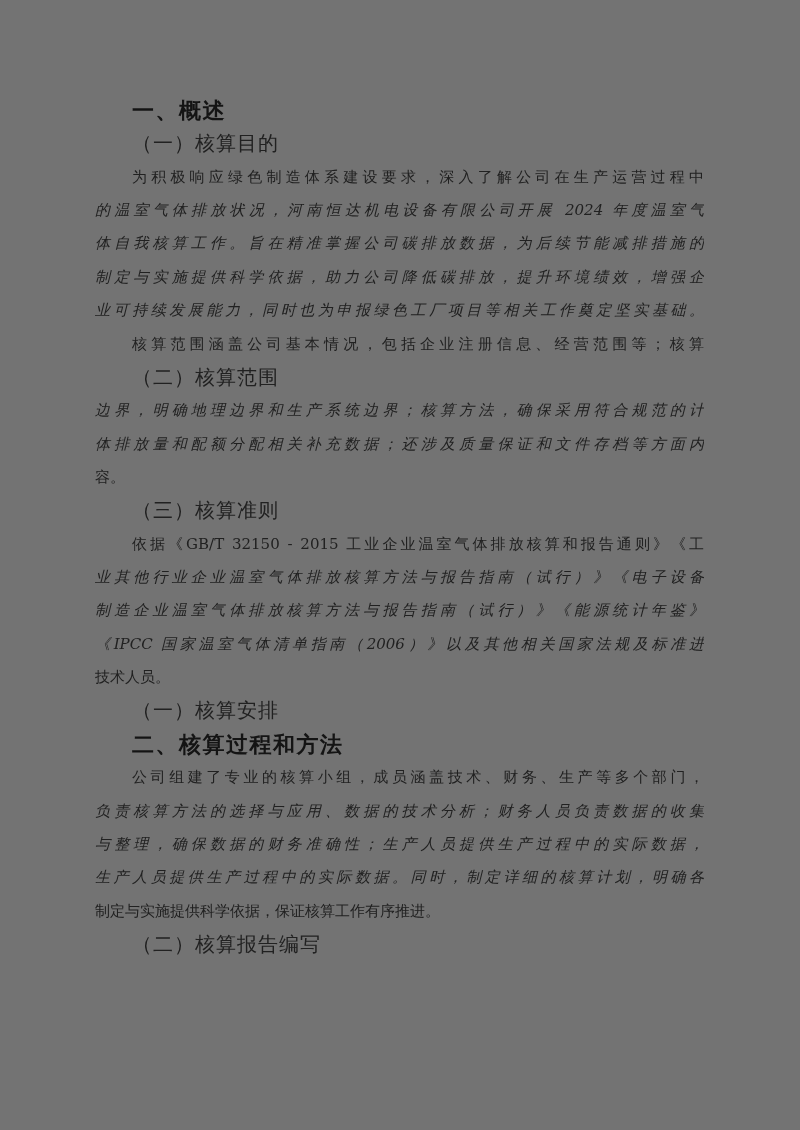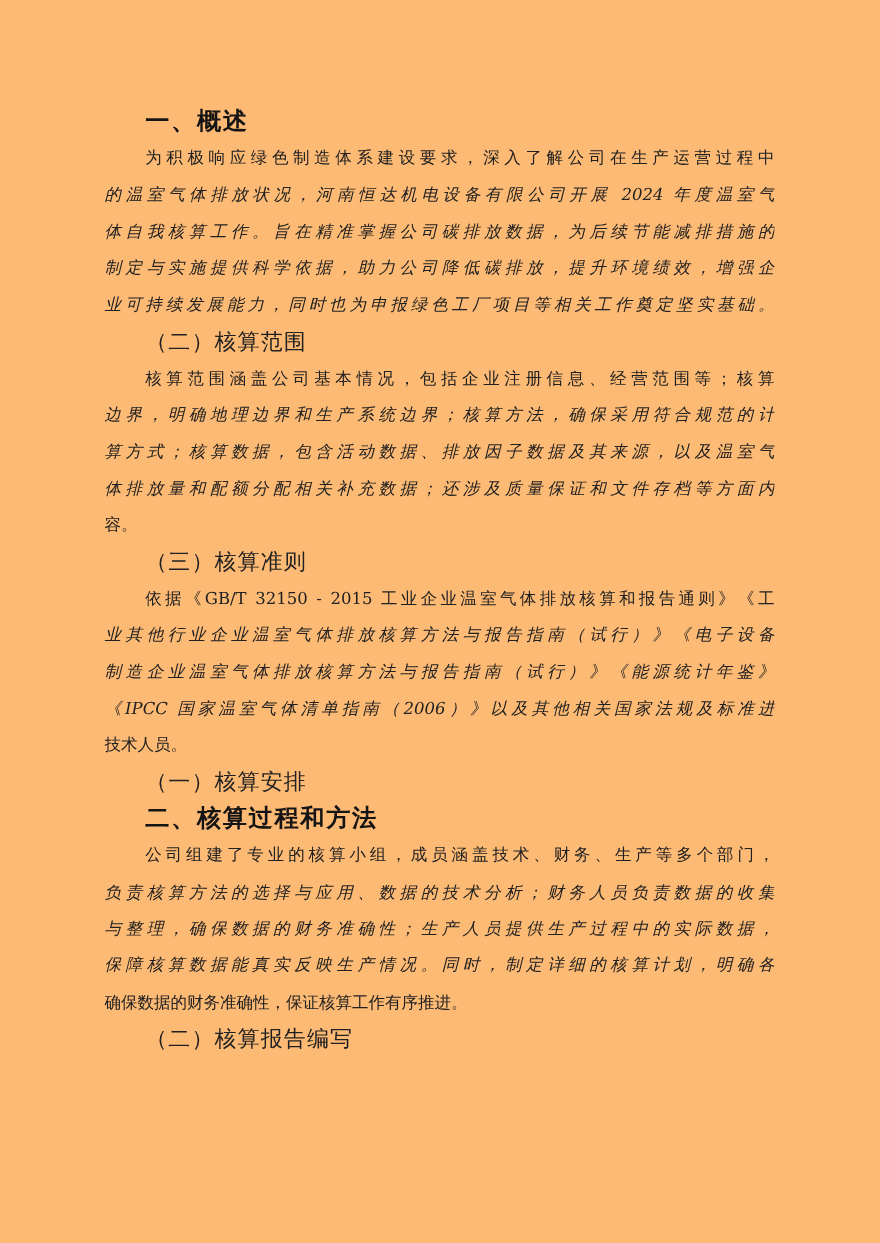--- a/index.html
+++ b/index.html
@@ -4,21 +4,21 @@
 <style>
   html, body {
     margin: 0;
     padding: 0;
     background: #ffffff;
   }
   .page {
     position: relative;
     width: 800px;
     height: 1130px;
-    background: #fdba74;
+    background: #737373;
     overflow: hidden;
   }
   .content {
     position: absolute;
     top: 94px;
     left: 95px;
     width: 609px;
   }
   .line {
     height: 33.37px;
@@ -66,39 +66,39 @@
   .line.plast {
     text-align: left;
   }
 </style>
 </head>
 <body>
 
 <div class="page">
   <div class="content">
       <div class="line h1">一、概述</div>
+      <div class="line h2">（一）核算目的</div>
       <div class="line pfirst">为积极响应绿色制造体系建设要求，深入了解公司在生产运营过程中</div>
       <div class="line pline">的温室气体排放状况，河南恒达机电设备有限公司开展 2024 年度温室气</div>
       <div class="line pline">体自我核算工作。旨在精准掌握公司碳排放数据，为后续节能减排措施的</div>
       <div class="line pline">制定与实施提供科学依据，助力公司降低碳排放，提升环境绩效，增强企</div>
       <div class="line pline">业可持续发展能力，同时也为申报绿色工厂项目等相关工作奠定坚实基础。</div>
+      <div class="line pfirst">核算范围涵盖公司基本情况，包括企业注册信息、经营范围等；核算</div>
       <div class="line h2">（二）核算范围</div>
-      <div class="line pfirst">核算范围涵盖公司基本情况，包括企业注册信息、经营范围等；核算</div>
       <div class="line pline">边界，明确地理边界和生产系统边界；核算方法，确保采用符合规范的计</div>
-      <div class="line pline">算方式；核算数据，包含活动数据、排放因子数据及其来源，以及温室气</div>
       <div class="line pline">体排放量和配额分配相关补充数据；还涉及质量保证和文件存档等方面内</div>
       <div class="line plast">容。</div>
       <div class="line h2">（三）核算准则</div>
       <div class="line pfirst">依据《GB/T 32150 - 2015 工业企业温室气体排放核算和报告通则》《工</div>
       <div class="line pline">业其他行业企业温室气体排放核算方法与报告指南（试行）》《电子设备</div>
       <div class="line pline">制造企业温室气体排放核算方法与报告指南（试行）》《能源统计年鉴》</div>
       <div class="line pline">《IPCC 国家温室气体清单指南（2006）》以及其他相关国家法规及标准进</div>
       <div class="line plast">技术人员。</div>
       <div class="line h2">（一）核算安排</div>
       <div class="line h1">二、核算过程和方法</div>
       <div class="line pfirst">公司组建了专业的核算小组，成员涵盖技术、财务、生产等多个部门，</div>
       <div class="line pline">负责核算方法的选择与应用、数据的技术分析；财务人员负责数据的收集</div>
       <div class="line pline">与整理，确保数据的财务准确性；生产人员提供生产过程中的实际数据，</div>
-      <div class="line pline">保障核算数据能真实反映生产情况。同时，制定详细的核算计划，明确各</div>
-      <div class="line plast">确保数据的财务准确性，保证核算工作有序推进。</div>
+      <div class="line pline">生产人员提供生产过程中的实际数据。同时，制定详细的核算计划，明确各</div>
+      <div class="line plast">制定与实施提供科学依据，保证核算工作有序推进。</div>
       <div class="line h2">（二）核算报告编写</div>
     </div>
 </div>
 
 </body></html>

